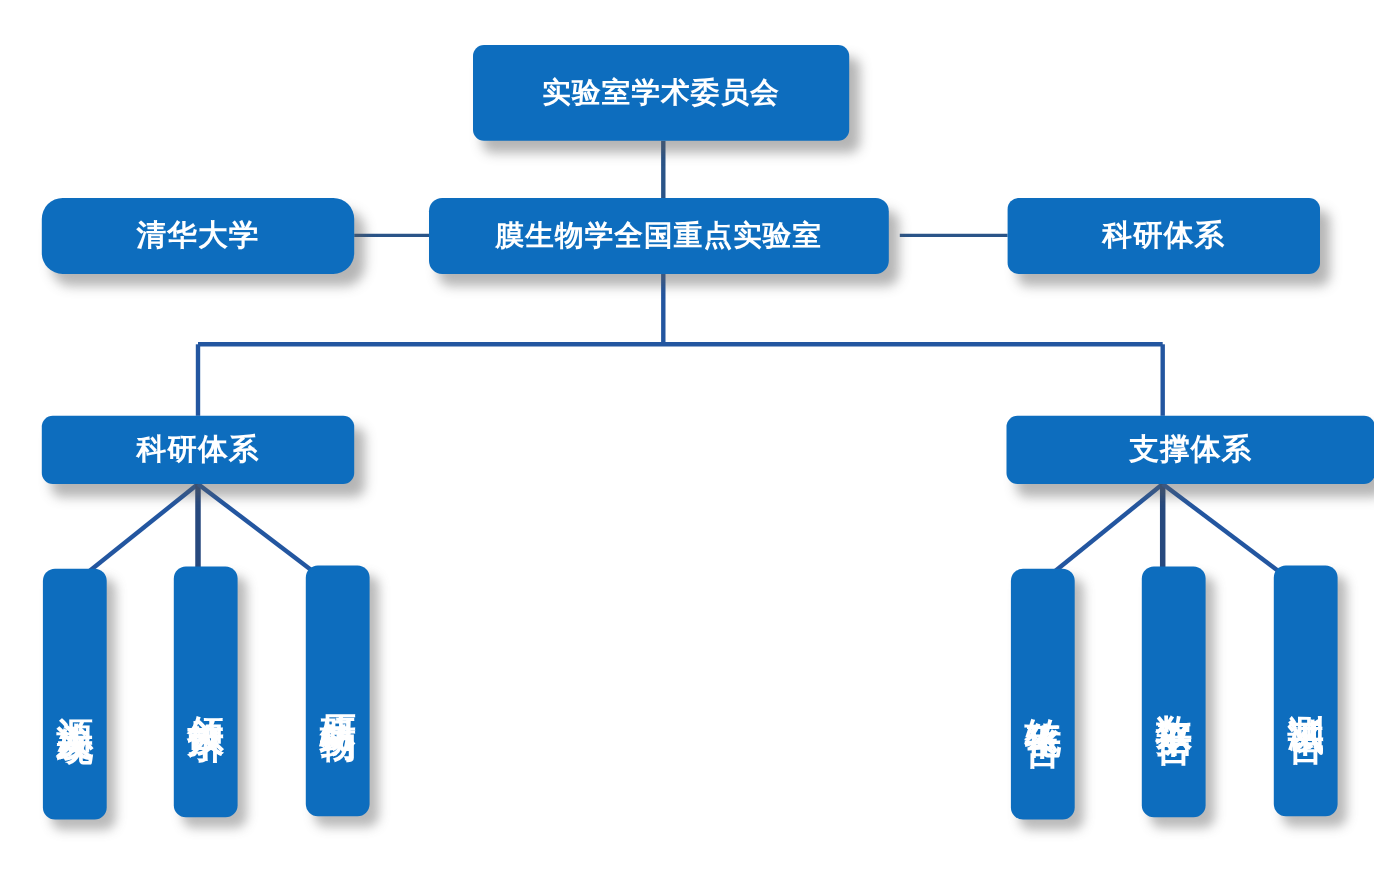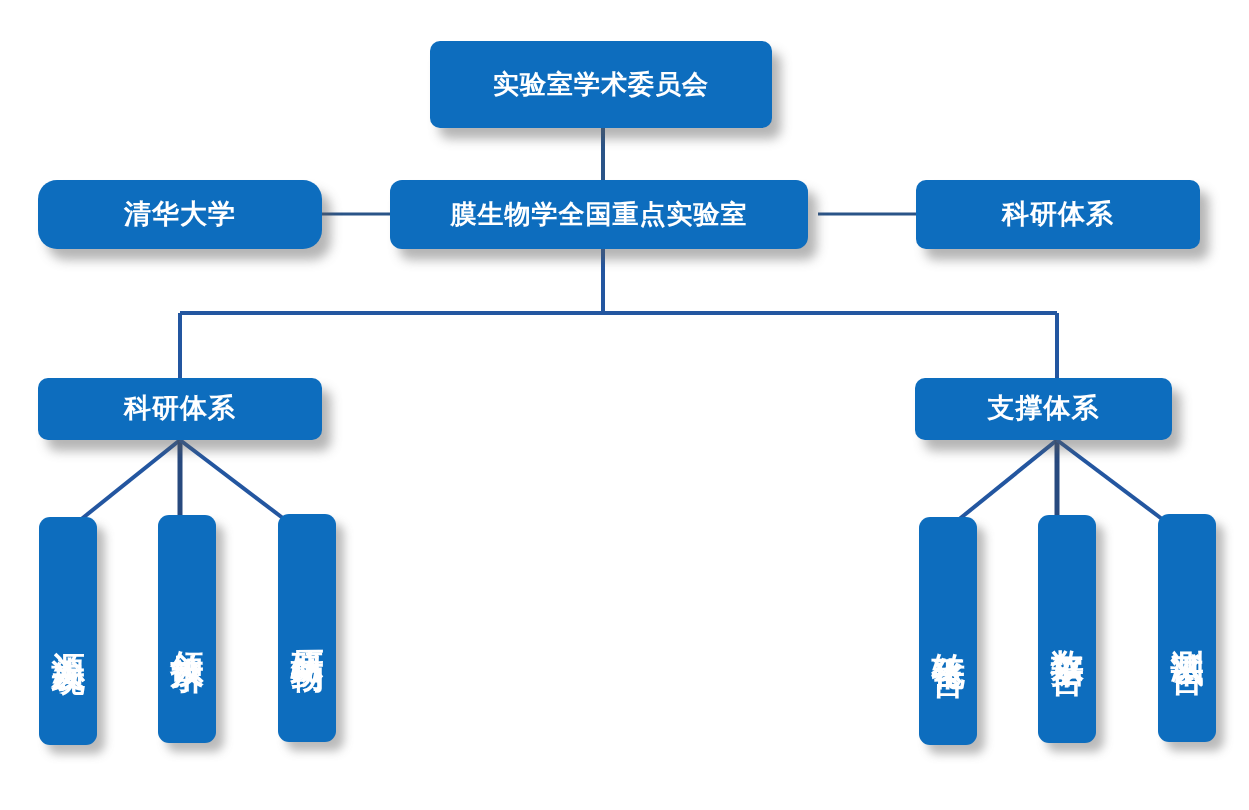--- a/index.html
+++ b/index.html
@@ -117,21 +117,21 @@
   </div>
 
   <div class="node horiz" style="left:916px; top:180px; width:284px; height:69px;">
     <span class="label">科研体系</span>
   </div>
 
   <div class="node horiz" style="left:38px; top:378px; width:284px; height:62px;">
     <span class="label">科研体系</span>
   </div>
 
-  <div class="node horiz" style="left:915px; top:378px; width:257px; height:62px;">
+  <div class="node horiz" style="left:915px; top:378px; width:335px; height:62px;">
     <span class="label">支撑体系</span>
   </div>
 
   <div class="node vert" style="left:39px; top:517px; width:58px; height:228px;">
     <span class="label">源头发现</span>
   </div>
 
   <div class="node vert" style="left:158px; top:515px; width:58px; height:228px;">
     <span class="label">领技术引</span>
   </div>

